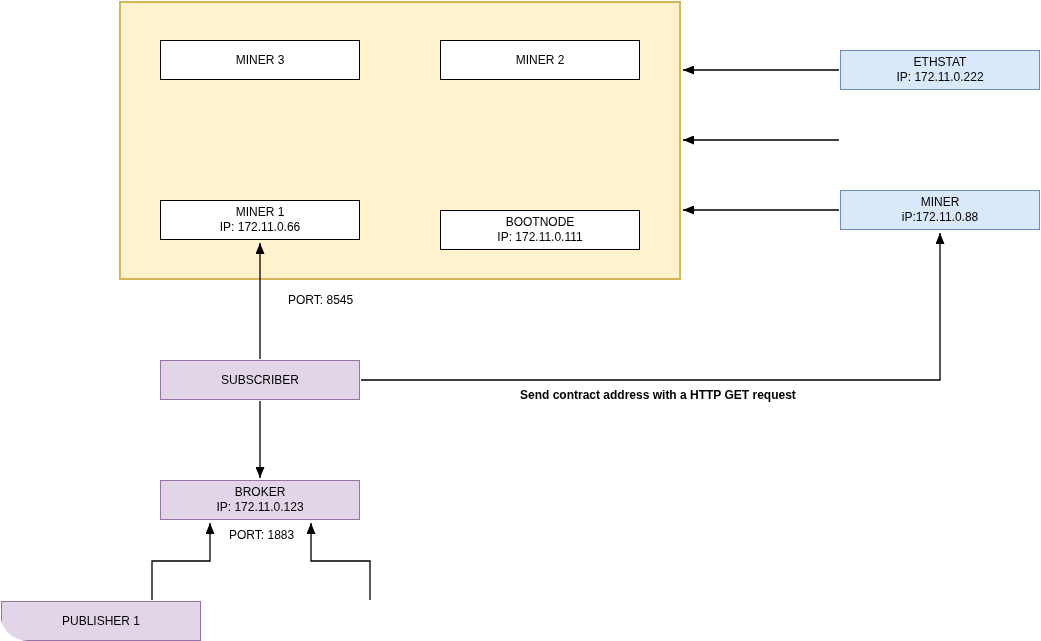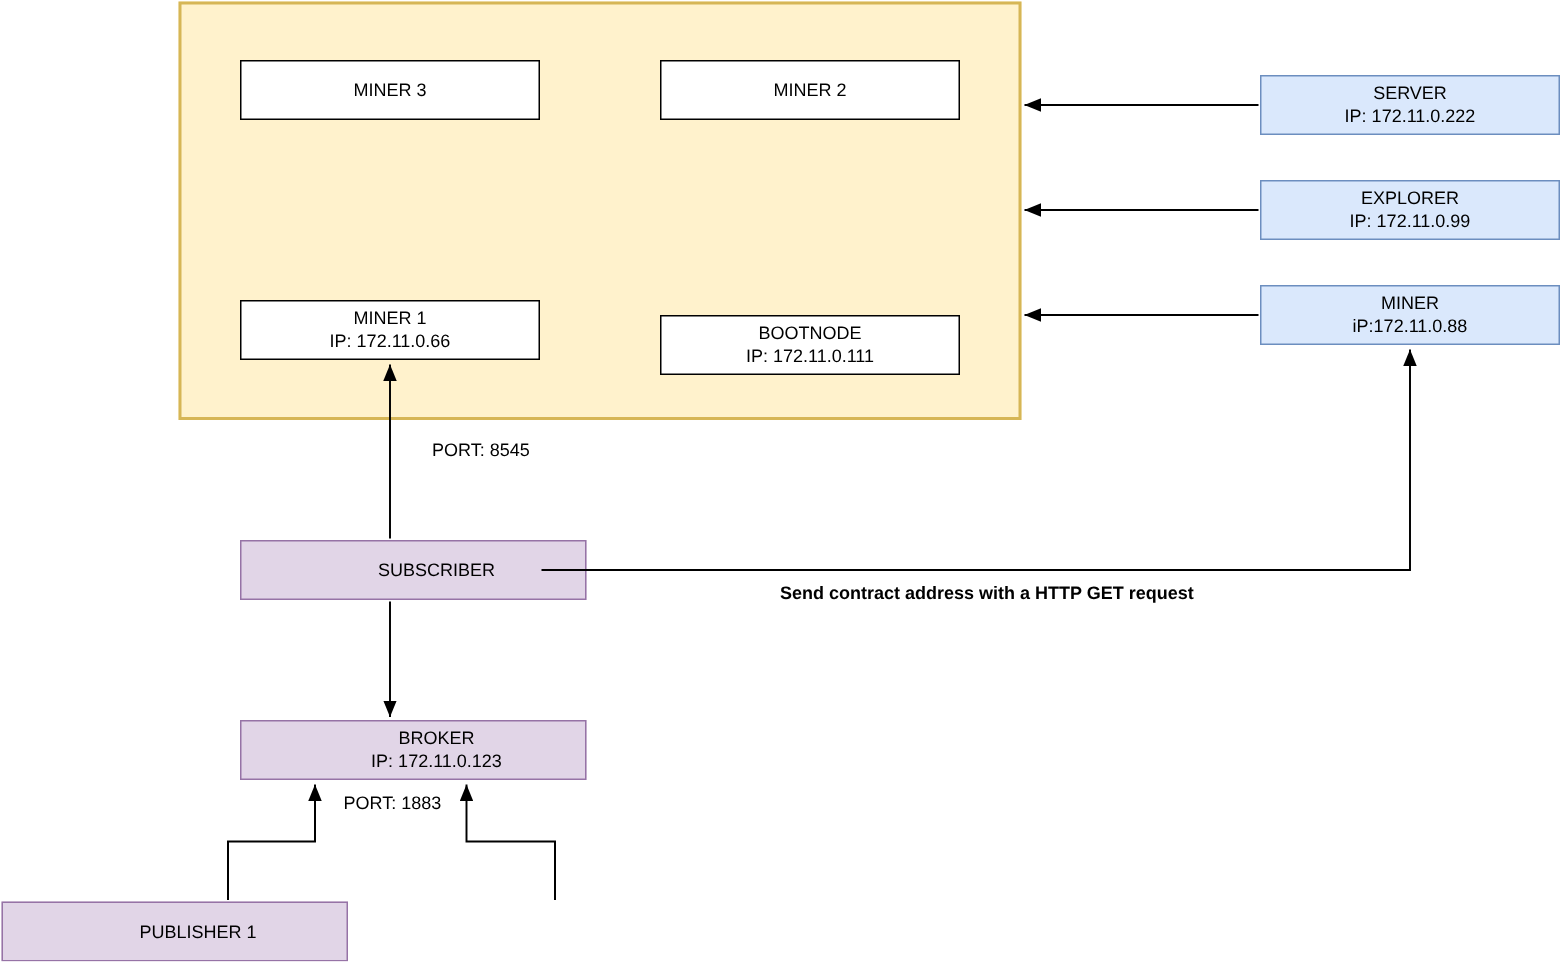--- a/index.html
+++ b/index.html
@@ -5,20 +5,21 @@
   html, body { margin: 0; padding: 0; background: #ffffff; }
   .canvas {
     position: relative;
     width: 1041px;
     height: 641px;
     background: #ffffff;
     overflow: hidden;
     font-family: "Liberation Sans", sans-serif;
     font-size: 12px;
     color: #000000;
+    border-radius: 28px;
   }
   .container-box {
     position: absolute;
     left: 119px; top: 1px;
     width: 558px; height: 275px;
     background: var(--container-fill, #FFF2CC);
     border: 2px solid var(--container-border, #D6B656);
   }
   .node {
     position: absolute;
@@ -26,21 +27,21 @@
     display: flex;
     flex-direction: column;
     align-items: center;
     justify-content: center;
     text-align: center;
     line-height: 15px;
     box-sizing: content-box;
   }
   .node.plain   { background: var(--plain-fill, #FFFFFF);   border: 1px solid var(--plain-border, #000000); }
   .node.service { background: var(--service-fill, #DAE8FC); border: 1px solid var(--service-border, #6C8EBF); }
-  .node.mqtt    { background: var(--mqtt-fill, #E1D5E7);    border: 1px solid var(--mqtt-border, #9673A6); padding-left: 31px; }
+  .node.mqtt    { background: var(--mqtt-fill, #E1D5E7);    border: 1px solid var(--mqtt-border, #9673A6); }
   .edge-layer {
     position: absolute;
     left: 0; top: 0;
     width: 1041px; height: 641px;
     pointer-events: none;
   }
   .edge-layer path, .edge-layer polyline {
     fill: none;
     stroke: var(--line, #000000);
     stroke-width: 1.3;
@@ -72,28 +73,24 @@
     <div>MINER 1</div>
     <div>IP: 172.11.0.66</div>
   </div>
 
   <div class="node plain" style="left:440px;top:210px">
     <div>BOOTNODE</div>
     <div>IP: 172.11.0.111</div>
   </div>
 
   <div class="node service" style="left:840px;top:50px">
-    <div>SERVER</div>
+    <div>ETHSTAT</div>
     <div>IP: 172.11.0.222</div>
   </div>
 
-  <div class="node service" style="left:840px;top:120px">
-    <div>EXPLORER</div>
-    <div>IP: 172.11.0.99</div>
-  </div>
 
   <div class="node service" style="left:840px;top:190px">
     <div>MINER</div>
     <div>iP:172.11.0.88</div>
   </div>
 
   <div class="node mqtt" style="left:160px;top:360px">
     <div>SUBSCRIBER</div>
   </div>
 

